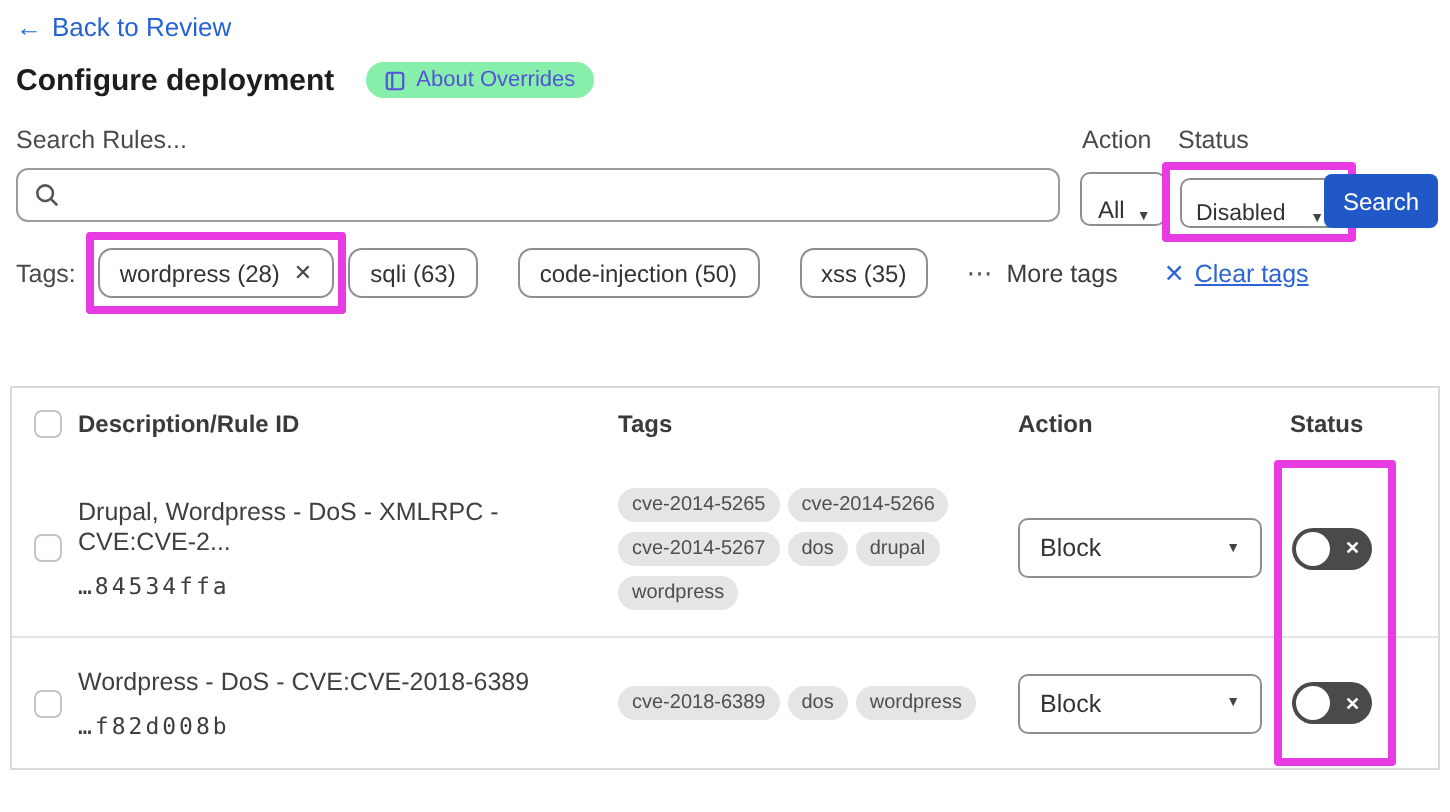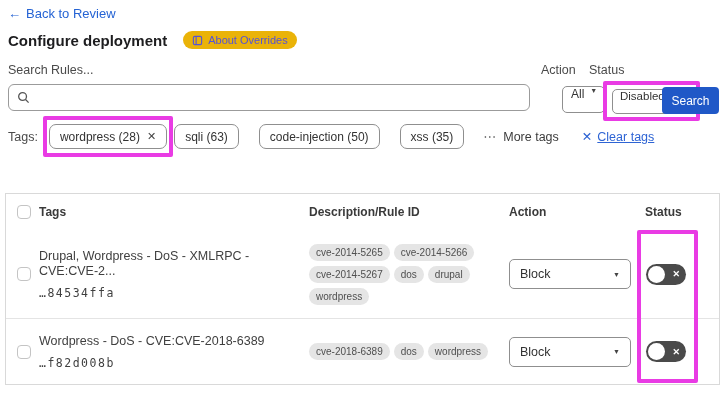--- a/index.html
+++ b/index.html
@@ -7,33 +7,33 @@
   body { font-family:"Liberation Sans", sans-serif; color:#3c3c3c; }
   .page { position:relative; width:725px; height:406px; background:#fff; overflow:hidden; }
 
   
   .back-link { position:absolute; left:8px; top:6px; font-size:13px; color:#2563d4;
     text-decoration:none; display:flex; align-items:center; gap:5px; cursor:pointer; }
 
   
   .title-row { position:absolute; left:8px; top:31px; display:flex; align-items:center; gap:16px; }
   .page-title { font-size:15px; font-weight:bold; color:#1d1d1f; }
-  .about-badge { display:inline-flex; align-items:center; gap:5px; background:#eab308;
+  .about-badge { display:inline-flex; align-items:center; gap:5px; background:#86efac;
     color:#5553d6; font-size:11px; padding:3px 9px; border-radius:10px; cursor:pointer;text-align:right; }
 
   
   .field-label { position:absolute; font-size:12.5px; color:#4a4a4a; }
   .search-wrap { position:absolute; left:8px; top:84px; width:522px; height:27px;
     border:1px solid #9b9b9b; border-radius:6px; background:#fff; display:flex;
     align-items:center; padding:0 8px; }
   .search-wrap input { border:none; outline:none; flex:1; font-size:12px; margin-left:6px;
     font-family:"Liberation Sans", sans-serif; background:transparent; }
   .dropdown { position:absolute; height:27px; border:1px solid #8f8f8f; border-radius:5px;
-    background:#fff; display:flex; align-items:flex-start; justify-content:space-between;
-    padding:0 8px; font-size:12px; color:#333; cursor:pointer; gap:6px;margin-left:22px; }
+    background:#fff; display:flex; align-items:flex-end; justify-content:space-between;
+    padding:0 8px; font-size:12px; color:#333; cursor:pointer; gap:6px; }
   .caret { font-size:7px; color:#444; }
   .search-btn { position:absolute; left:662px; top:87px; width:57px; height:27px;
     background:#2058c7; color:#fff; border:none; border-radius:4px; font-size:12px;
     font-family:"Liberation Sans", sans-serif; cursor:pointer; }
 
   
   .tags-bar { position:absolute; left:8px; top:124px; display:flex; align-items:center; gap:7px; }
   .tags-label { font-size:12.5px; color:#4a4a4a; margin-right:4px; }
   .tag-chip { position:relative; display:inline-flex; align-items:center; gap:7px; height:25px;
     border:1px solid #8f8f8f; border-radius:7px; background:#fff; padding:0 10px;
@@ -144,22 +144,22 @@
       <span>✕</span>
       <span class="label">Clear tags</span>
     </span>
   </div>
 
   <div class="table">
     <div class="trow head">
       <div class="cell-check">
           <input type="checkbox" style="">
         </div>
+      <div>Description/Rule ID</div>
       <div>Tags</div>
-      <div>Description/Rule ID</div>
       <div>Action</div>
       <div>Status</div>
     </div>
     <div id="table-body" style="display:contents;"><div class="trow r0">
           <div class="cell-check">
             <input type="checkbox" style="">
           </div>
           <div class="cell-desc">
             <div class="desc-line">Drupal, Wordpress - DoS - XMLRPC - CVE:CVE-2...</div>
             <div class="id-line">…84534ffa</div>

